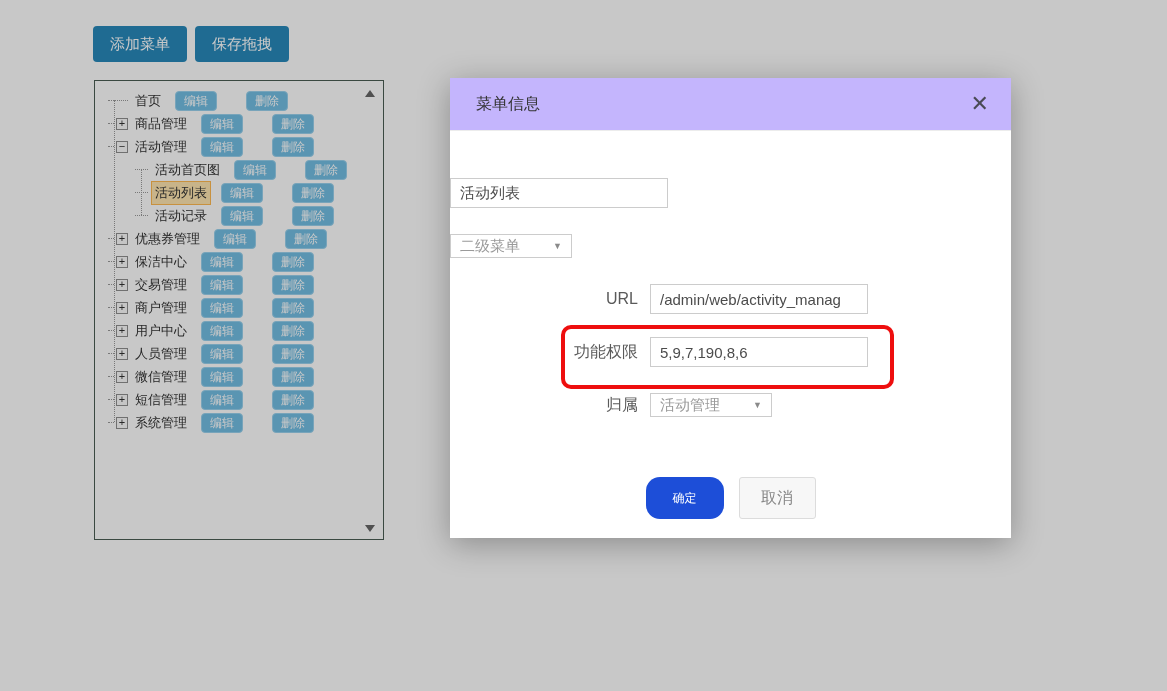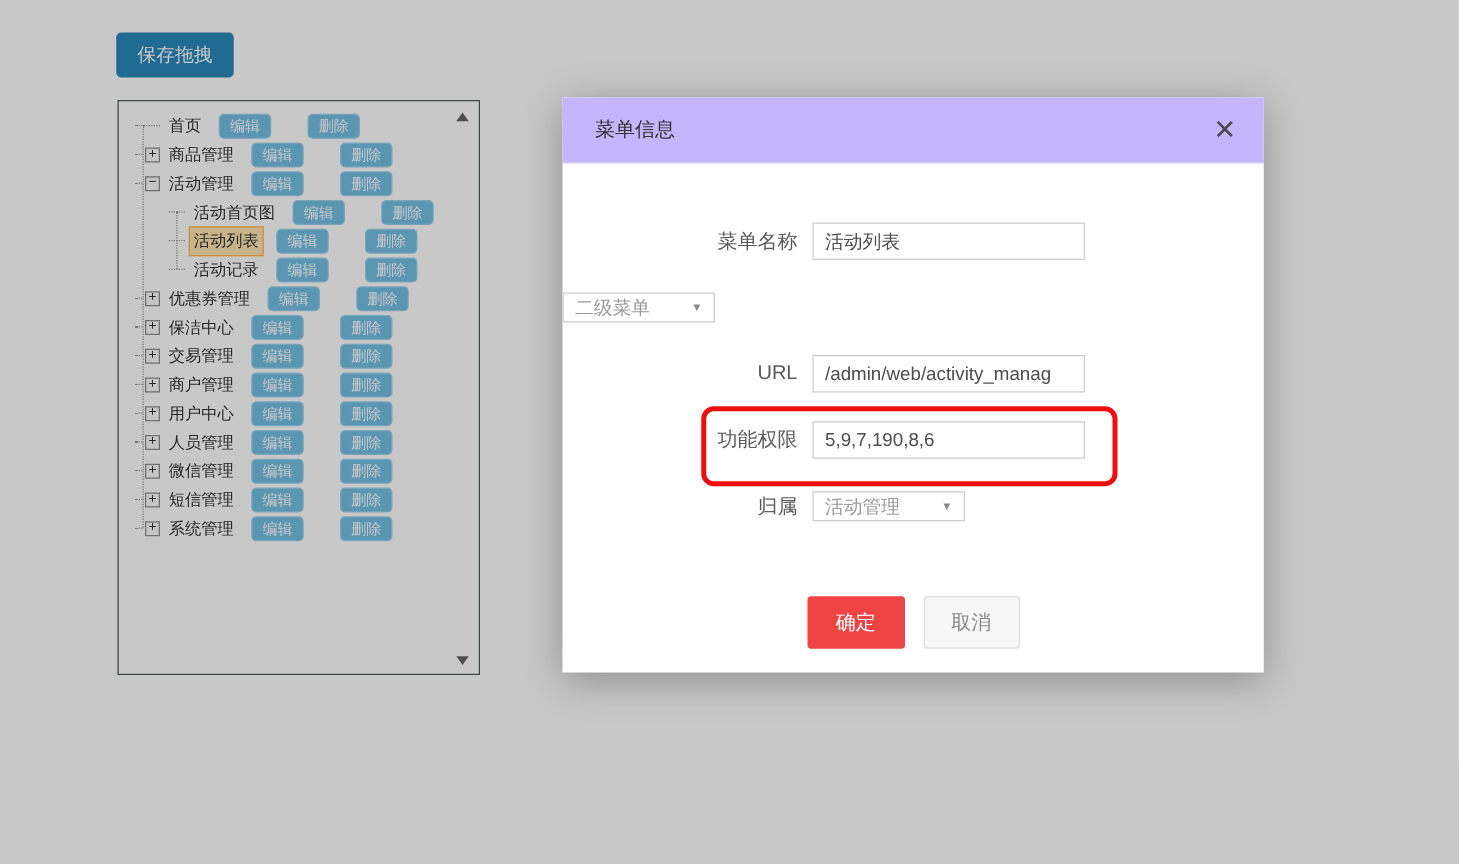--- a/index.html
+++ b/index.html
@@ -78,32 +78,33 @@
   }
   .fselect .arrow { margin-left:auto; font-size:9px; color:#8a8a8a; }
 
   .annotation {
     position:absolute; left:111px; top:247px; width:333px; height:64px;
     border:4px solid #ee0e0e; border-radius:10px; pointer-events:none; z-index:3;
   }
 
   .modal-footer { display:flex; justify-content:center; gap:15px; margin-top:57px; }
   .btn-ok {
-    width:78px; height:42px; background:#ef4444; color:#fff; border:none;
-    border-radius:3px; font-size:16px; cursor:pointer; font-family:inherit;
+    width:78px; height:42px; background:#1d4ed8; color:#fff; border:none;
+    border-radius:14px; font-size:12px; cursor:pointer; font-family:inherit;
   }
   .btn-cancel {
     width:77px; height:42px; background:#f7f7f7; color:#888; border:1px solid #dcdcdc;
     border-radius:3px; font-size:16px; cursor:pointer; font-family:inherit;
   }
 </style>
 </head>
 <body>
 
 <div class="toolbar">
+  <button>添加菜单</button>
   <button>保存拖拽</button>
 </div>
 
 <div class="tree-panel">
   <div class="vline vline-root"></div>
   <div class="vline vline-child"></div>
 
   <div class="trow noicon">
     <span class="conn"></span>
     <span class="tlabel">首页</span>
@@ -228,21 +229,20 @@
 
 <div class="modal">
   <div class="modal-header">
     <span class="modal-title">菜单信息</span>
     <span class="close-x">✕</span>
   </div>
 
   <div class="modal-body">
 
     <div class="frow">
-      <label class="flabel">菜单名称</label>
       <input class="finput" value="活动列表" style="">
     </div>
 
     <div class="frow">
       <div class="fselect">
         <span>二级菜单</span>
         <span class="arrow">▼</span>
       </div>
     </div>
 

